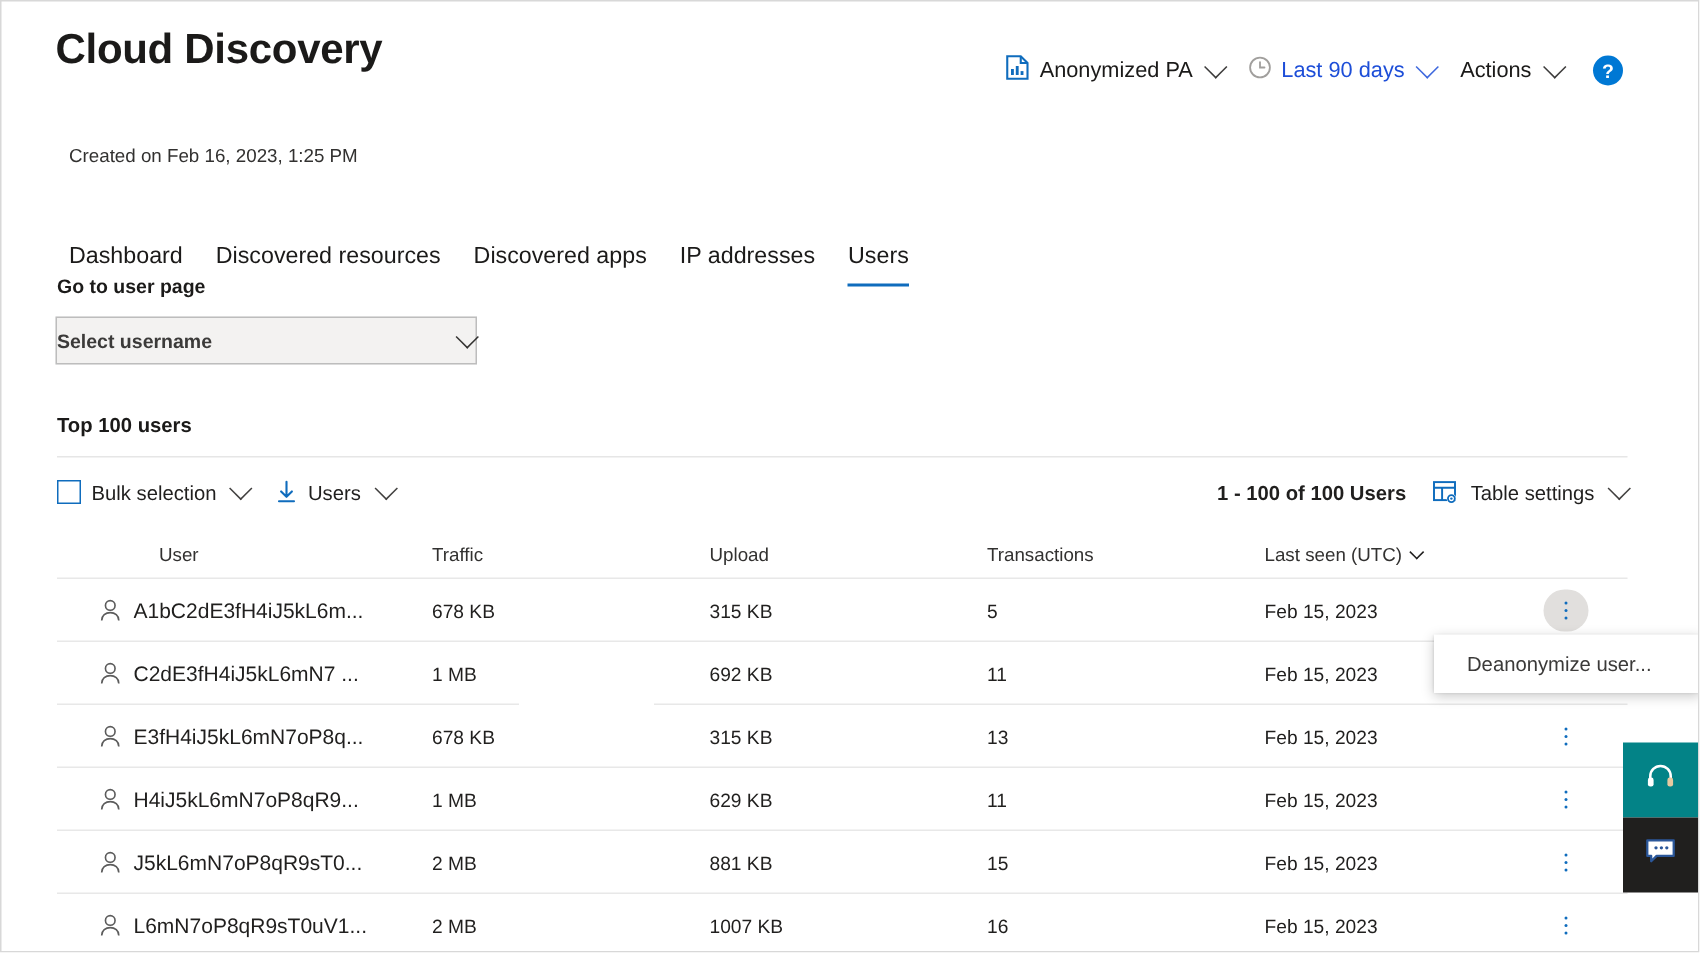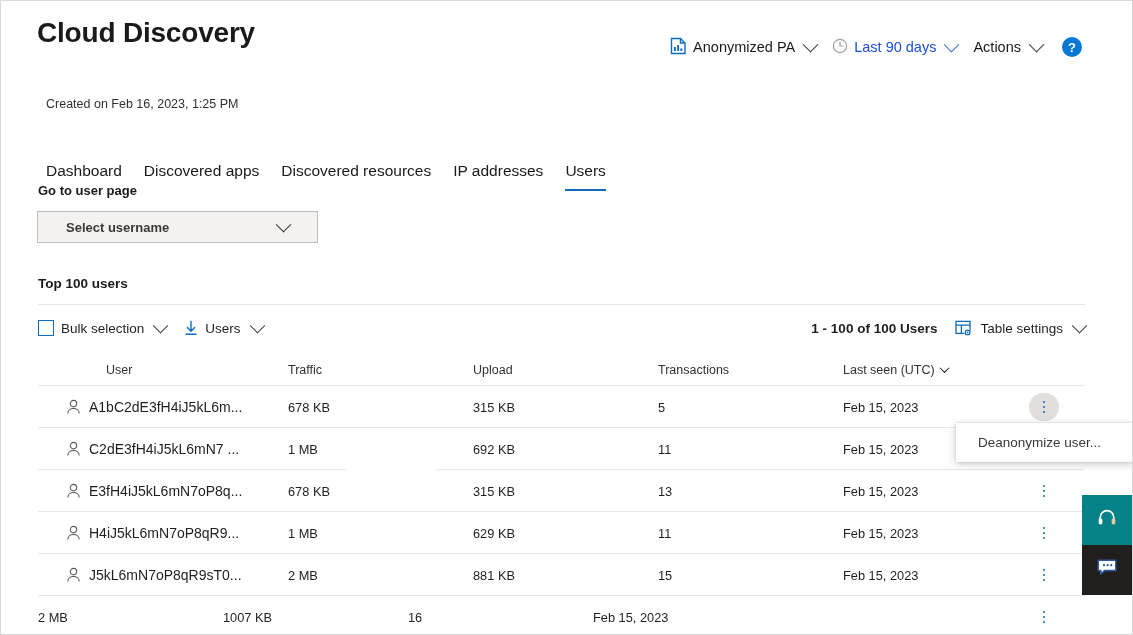--- a/index.html
+++ b/index.html
@@ -105,21 +105,21 @@
     color: #1b1a19;
   }
   .select-box {
     position: absolute;
     left: 36px; top: 210px;
     width: 281px; height: 32px;
     background: #f3f2f1;
     border: 1px solid #bdbdbd;
     display: flex;
     align-items: center;
-    padding: 0 28px;
+    padding: 0 0;
     cursor: pointer;
   }
   .select-box .val {
     font-size: 13px;
     font-weight: bold;
     color: #3b3a39;
     flex: 1;
   }
   .select-box .chev { margin-left: 0; opacity: .9; }
 
@@ -324,22 +324,22 @@
       <span class="chev"></span>
     </div>
 
     <div class="help-badge">?</div>
   </div>
 
   <div class="created-on">Created on Feb 16, 2023, 1:25 PM</div>
 
   <div class="tabs">
     <div class="tab">Dashboard</div>
+    <div class="tab">Discovered resources</div>
     <div class="tab">Discovered apps</div>
-    <div class="tab">Discovered resources</div>
     <div class="tab">IP addresses</div>
     <div class="tab active">Users</div>
   </div>
 
   <div class="field-label">Go to user page</div>
   <div class="select-box">
     <span class="val">Select username</span>
     <span class="chev"></span>
   </div>
 
@@ -521,20 +521,29 @@
               <i></i>
               <i></i>
               <i></i>
             </span>
         </div>
       </div>
       <div class="sep"></div>
     </div>
 
     <div class="trow">
+      <div class="c c-user">
+        <span class="user-ico">
+          <svg width="15" height="16" viewBox="0 0 15 16">
+            <circle cx="7.5" cy="4.6" r="3.2" fill="none" stroke="#5c5c5c" stroke-width="1.1"></circle>
+            <path d="M1.8 14.6c0-3.2 2.6-5.2 5.7-5.2s5.7 2 5.7 5.2" fill="none" stroke="#5c5c5c" stroke-width="1.1"></path>
+          </svg>
+        </span>
+        <span class="uname">L6mN7oP8qR9sT0uV1...</span>
+      </div>
       <div class="c c-traf">2 MB</div>
       <div class="c c-upl">1007 KB</div>
       <div class="c c-tx">16</div>
       <div class="c c-seen">Feb 15, 2023</div>
       <div class="c c-act">
         <div class="kebab">
           <span class="dots">
               <i></i>
               <i></i>
               <i></i>

